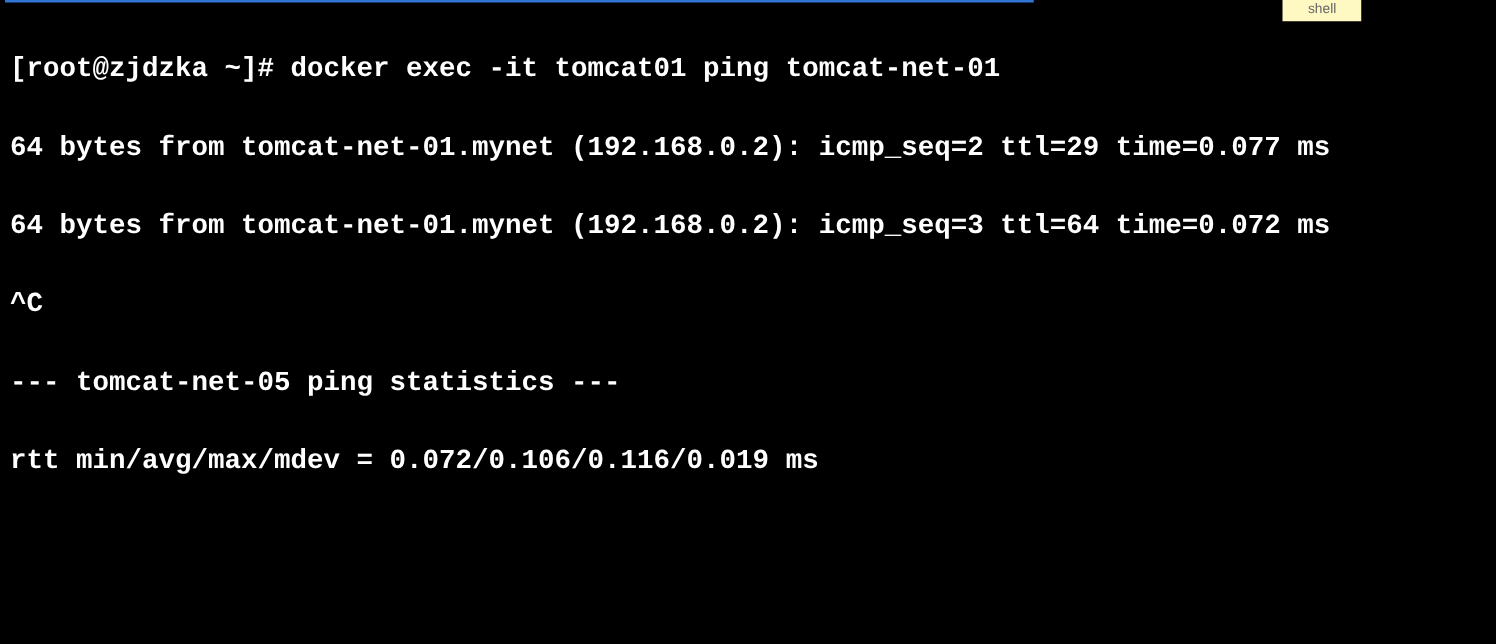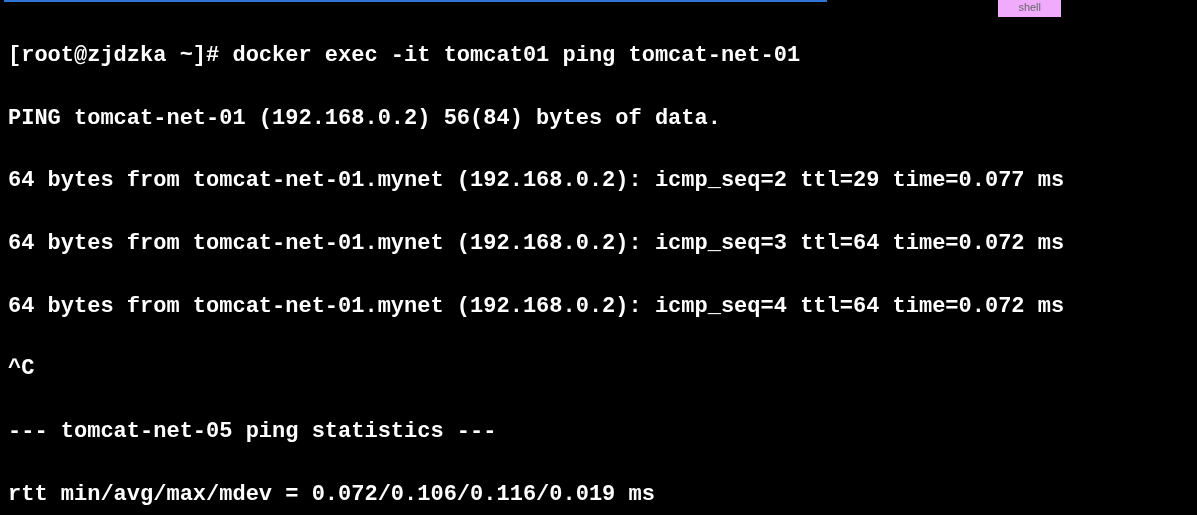--- a/index.html
+++ b/index.html
@@ -29,22 +29,22 @@
       display: inline-block;
       width: 13px;
       height: 24px;
       background-color: #00ff00;
       vertical-align: text-bottom;
       margin-left: 2px;
     }
     .top-tab {
       position: absolute;
       top: 0;
-      right: 136px;
-      background-color: #f0abfc;
+      right: 108px;
+      background-color: #fef9c3;
       color: #666;
       font-size: 11px;
       padding: 0 20px 2px 20px;
       font-family: sans-serif;
       font-weight: normal;
     }
     .top-border {
       position: absolute;
       top: 0;
       left: 4px;
@@ -54,20 +54,18 @@
     }
   </style>
 </head>
 <body>
 
 <div class="top-border"></div>
 <div class="top-tab">shell</div>
 
 <div>
   <div class="terminal-line">[root@zjdzka ~]# docker exec -it tomcat01 ping tomcat-net-01</div>
-  <div class="terminal-line">PING tomcat-net-01 (192.168.0.2) 56(84) bytes of data.</div>
   <div class="terminal-line">64 bytes from tomcat-net-01.mynet (192.168.0.2): icmp_seq=2 ttl=29 time=0.077 ms</div>
   <div class="terminal-line">64 bytes from tomcat-net-01.mynet (192.168.0.2): icmp_seq=3 ttl=64 time=0.072 ms</div>
-  <div class="terminal-line">64 bytes from tomcat-net-01.mynet (192.168.0.2): icmp_seq=4 ttl=64 time=0.072 ms</div>
   <div class="terminal-line">^C</div>
   <div class="terminal-line">--- tomcat-net-05 ping statistics ---</div>
   <div class="terminal-line">rtt min/avg/max/mdev = 0.072/0.106/0.116/0.019 ms</div>
 </div>
 
 </body></html>

